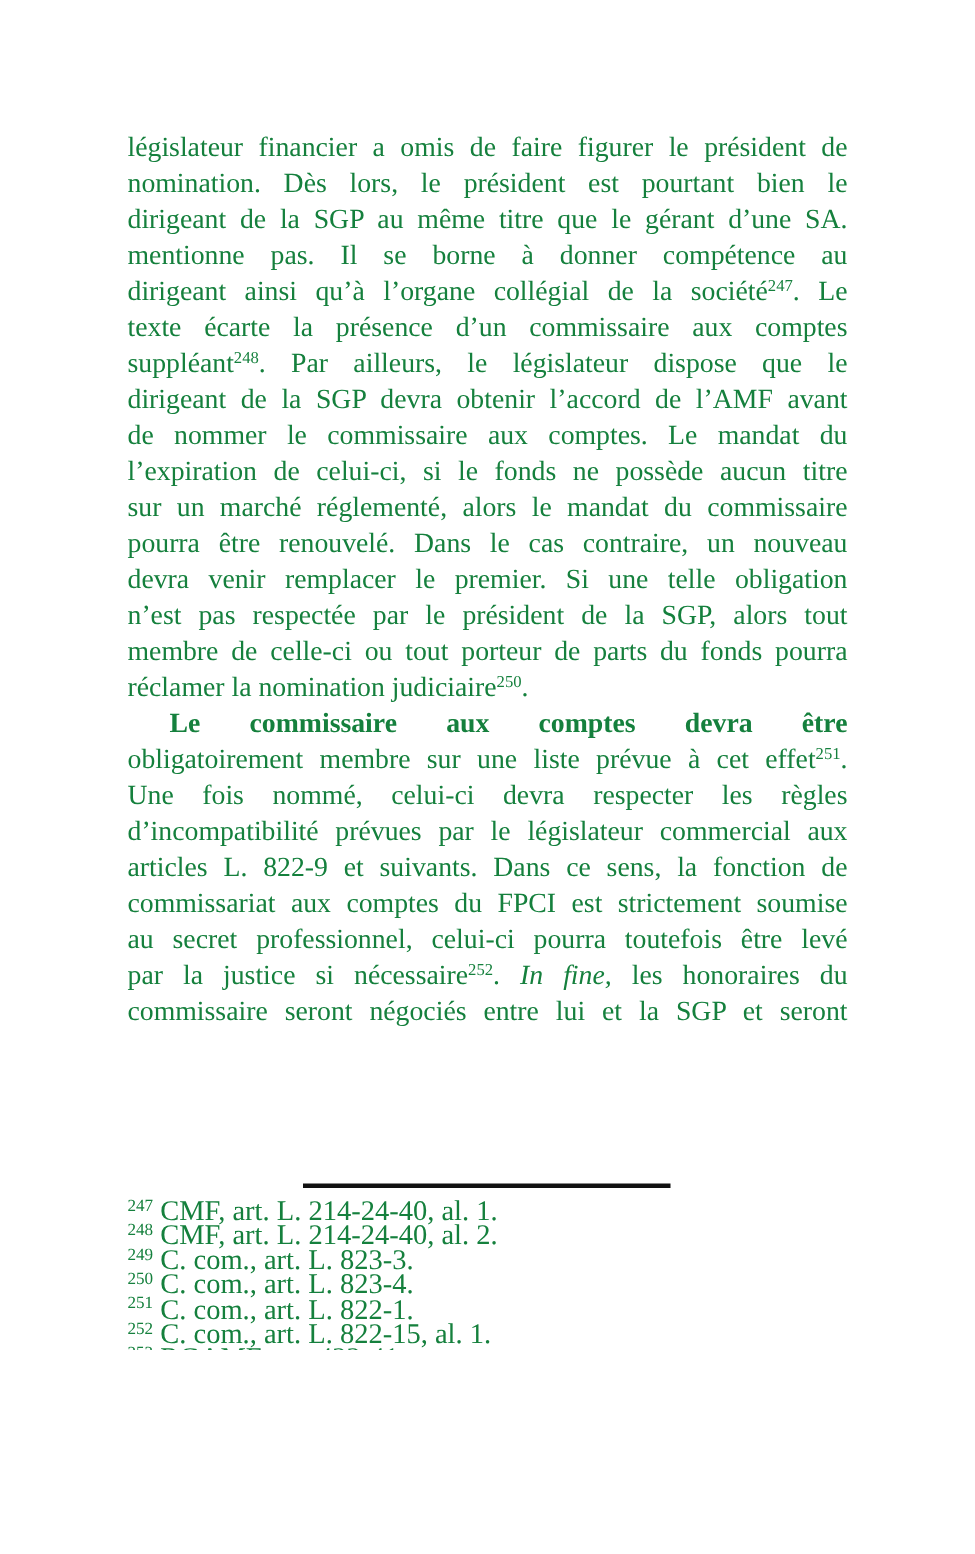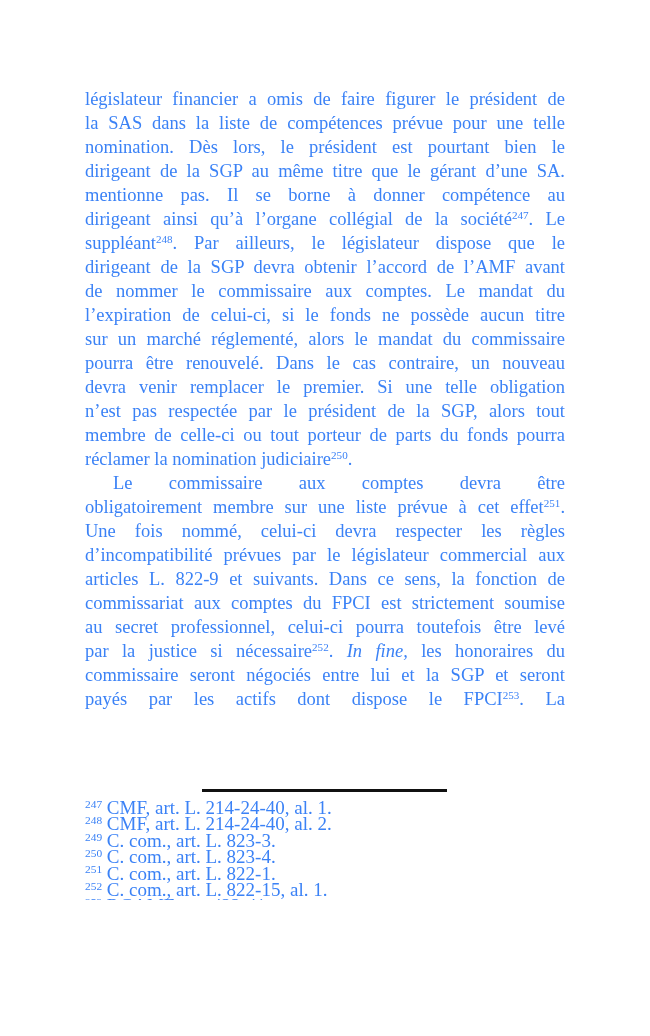--- a/index.html
+++ b/index.html
@@ -3,41 +3,41 @@
 <meta charset="utf-8">
 <style>
   html, body { margin: 0; padding: 0; background: #ffffff; }
   .page {
     position: relative;
     width: 650px;
     height: 900px;
     background: #ffffff;
     overflow: hidden;
     font-family: "Liberation Serif", "DejaVu Serif", serif;
-    color: #3b82f6;
+    color: #15803d;
   }
   .body-text {
     position: absolute;
     top: 87px;
     left: 85px;
     width: 480px;
     font-size: 18.5px;
     line-height: 24px;
   }
   .line {
     height: 24px;
     text-align: justify;
     text-align-last: justify;
     white-space: normal;
   }
   .line.nj {
     text-align: center;
     text-align-last: left;
   }
-  .line.ind { padding-left: 28px; }
+  .line.ind { padding-left: 28px; font-weight: bold; }
   .body-text sup, .footnotes sup {
     font-size: 0.6em;
     line-height: 0;
     vertical-align: baseline;
     position: relative;
     top: -0.55em;
   }
   .fn-sep {
     position: absolute;
     top: 789px;
@@ -63,45 +63,44 @@
     text-align: right;
     font-size: 16px;
   }
 </style>
 </head>
 <body>
 
 <div class="page">
   <div class="body-text">
       <div class="line"><span>législateur financier a omis de faire figurer le président de</span></div>
-      <div class="line"><span>la SAS dans la liste de compétences prévue pour une telle</span></div>
       <div class="line"><span>nomination. Dès lors, le président est pourtant bien le</span></div>
       <div class="line"><span>dirigeant de la SGP au même titre que le gérant d’une SA.</span></div>
       <div class="line"><span>mentionne pas. Il se borne à donner compétence au</span></div>
       <div class="line"><span>dirigeant ainsi qu’à l’organe collégial de la société</span><sup>247</sup><span>. Le</span></div>
+      <div class="line"><span>texte écarte la présence d’un commissaire aux comptes</span></div>
       <div class="line"><span>suppléant</span><sup>248</sup><span>. Par ailleurs, le législateur dispose que le</span></div>
       <div class="line"><span>dirigeant de la SGP devra obtenir l’accord de l’AMF avant</span></div>
       <div class="line"><span>de nommer le commissaire aux comptes. Le mandat du</span></div>
       <div class="line"><span>l’expiration de celui-ci, si le fonds ne possède aucun titre</span></div>
       <div class="line"><span>sur un marché réglementé, alors le mandat du commissaire</span></div>
       <div class="line"><span>pourra être renouvelé. Dans le cas contraire, un nouveau</span></div>
       <div class="line"><span>devra venir remplacer le premier. Si une telle obligation</span></div>
       <div class="line"><span>n’est pas respectée par le président de la SGP, alors tout</span></div>
       <div class="line"><span>membre de celle-ci ou tout porteur de parts du fonds pourra</span></div>
       <div class="line nj"><span>réclamer la nomination judiciaire</span><sup>250</sup><span>.</span></div>
       <div class="line ind"><span>Le commissaire aux comptes devra être</span></div>
       <div class="line"><span>obligatoirement membre sur une liste prévue à cet effet</span><sup>251</sup><span>.</span></div>
       <div class="line"><span>Une fois nommé, celui-ci devra respecter les règles</span></div>
       <div class="line"><span>d’incompatibilité prévues par le législateur commercial aux</span></div>
       <div class="line"><span>articles L. 822-9 et suivants. Dans ce sens, la fonction de</span></div>
       <div class="line"><span>commissariat aux comptes du FPCI est strictement soumise</span></div>
       <div class="line"><span>au secret professionnel, celui-ci pourra toutefois être levé</span></div>
       <div class="line"><span>par la justice si nécessaire</span><sup>252</sup><span>. </span><i>In fine,</i><span> les honoraires du</span></div>
       <div class="line"><span>commissaire seront négociés entre lui et la SGP et seront</span></div>
-      <div class="line"><span>payés par les actifs dont dispose le FPCI</span><sup>253</sup><span>. La</span></div>
     </div>
   <div class="fn-sep"></div>
   <div class="footnotes">
       <div class="fn-line"><sup>247</sup><span> CMF, art. L. 214-24-40, al. 1.</span></div>
       <div class="fn-line"><sup>248</sup><span> CMF, art. L. 214-24-40, al. 2.</span></div>
       <div class="fn-line"><sup>249</sup><span> C. com., art. L. 823-3.</span></div>
       <div class="fn-line"><sup>250</sup><span> C. com., art. L. 823-4.</span></div>
       <div class="fn-line"><sup>251</sup><span> C. com., art. L. 822-1.</span></div>
       <div class="fn-line"><sup>252</sup><span> C. com., art. L. 822-15, al. 1.</span></div>
       <div class="fn-line"><sup>253</sup><span> RGAMF, art. 422-41.</span></div>

